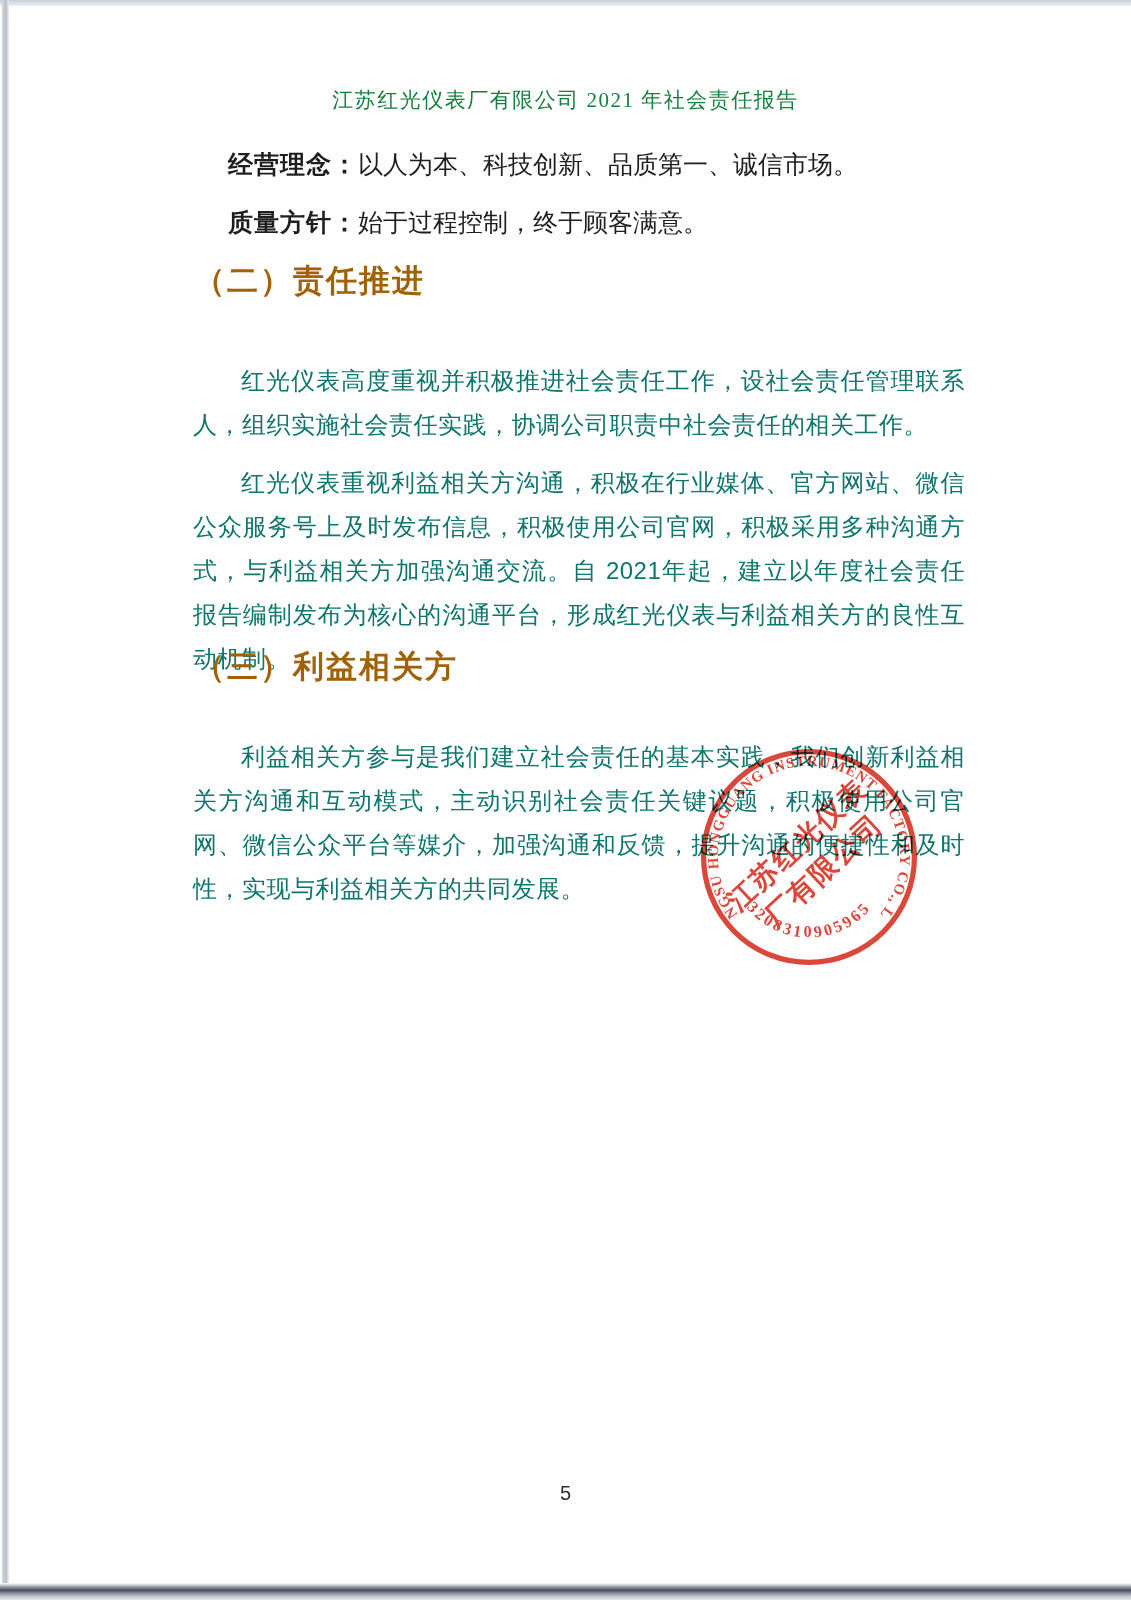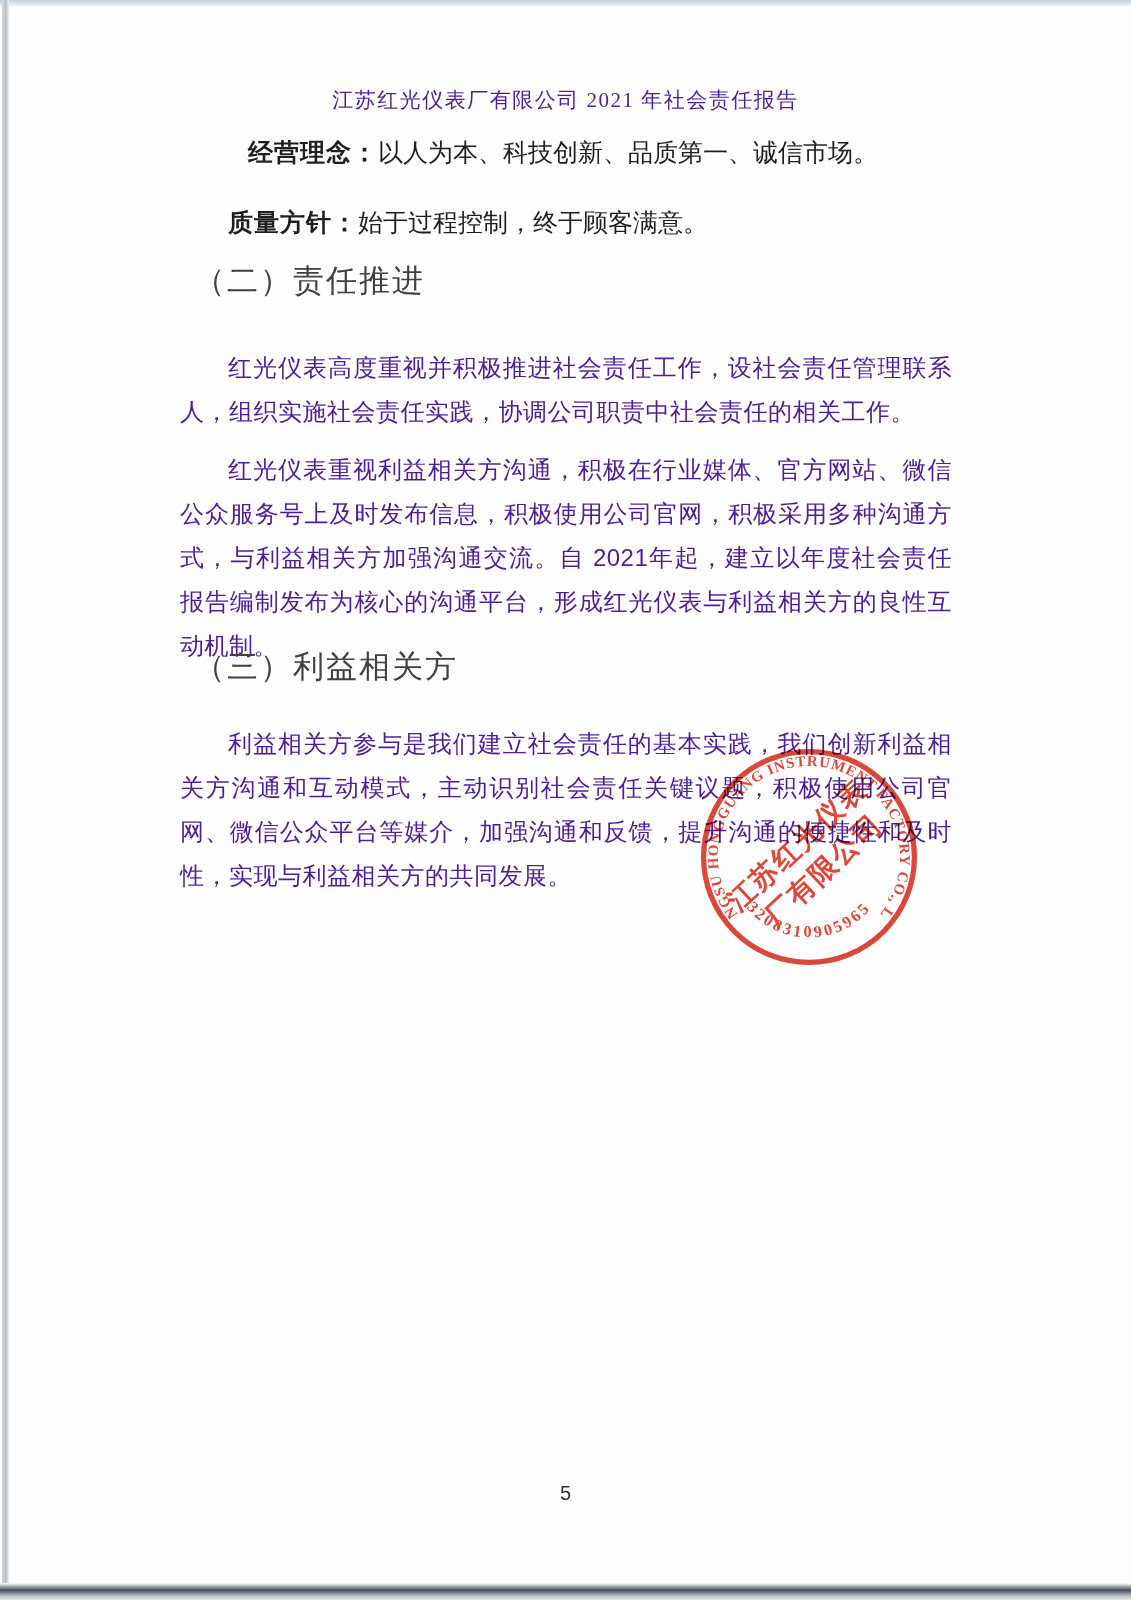--- a/index.html
+++ b/index.html
@@ -31,60 +31,60 @@
   .edge-bottom {
     position: absolute; left: 0; right: 0; top: 1583px; height: 17px;
     background: linear-gradient(#ffffff 0%, #474e5a 42%, #8d95a0 62%, #c4cad1 80%, #e3e6ea);
   }
   .doc-header {
     position: absolute;
     top: 86px; left: 0; width: 100%;
     text-align: center;
     font-size: 21px;
     letter-spacing: 1.5px;
-    color: #4c1d95;
+    color: #15803d;
     font-family: "Liberation Serif", serif;
   }
   .content {
     position: absolute;
     left: 180px;
     width: 772px;
     top: 0;
     color: #262626;
   }
   .motto {
     position: absolute;
     left: 48px;
     font-size: 25px;
     color: #1e1e1e;
     white-space: nowrap;
   }
   .motto .lbl { font-weight: bold; letter-spacing: 1px; }
-  .motto-1 { top: 136px; margin-left: 20px; }
+  .motto-1 { top: 148px; }
   .motto-2 { top: 206px; text-align: center; }
   .sec-heading {
     position: absolute;
     left: 14px;
     font-size: 31px;
-    font-weight: normal;
-    color: #404040;
+    font-weight: bold;
+    color: #a16207;
     letter-spacing: 2px;
     margin: 0;
   }
   .heading-1 { top: 260px; }
   .heading-2 { top: 646px; text-align: center; }
   .para {
     position: absolute;
     width: 772px;
     font-size: 24px;
     line-height: 44px;
     text-align: justify;
     text-indent: 2em;
-    color: #4c1d95;
-    margin: 0;
+    color: #0f766e;
+    margin: 13px;
     letter-spacing: 0.5px;
   }
   .para-1 { top: 346px; }
   .para-2 { top: 448px; }
   .para-3 { top: 722px; }
   .page-number {
     position: absolute;
     top: 1482px; left: 0; width: 100%;
     text-align: center;
     font-size: 20px;

